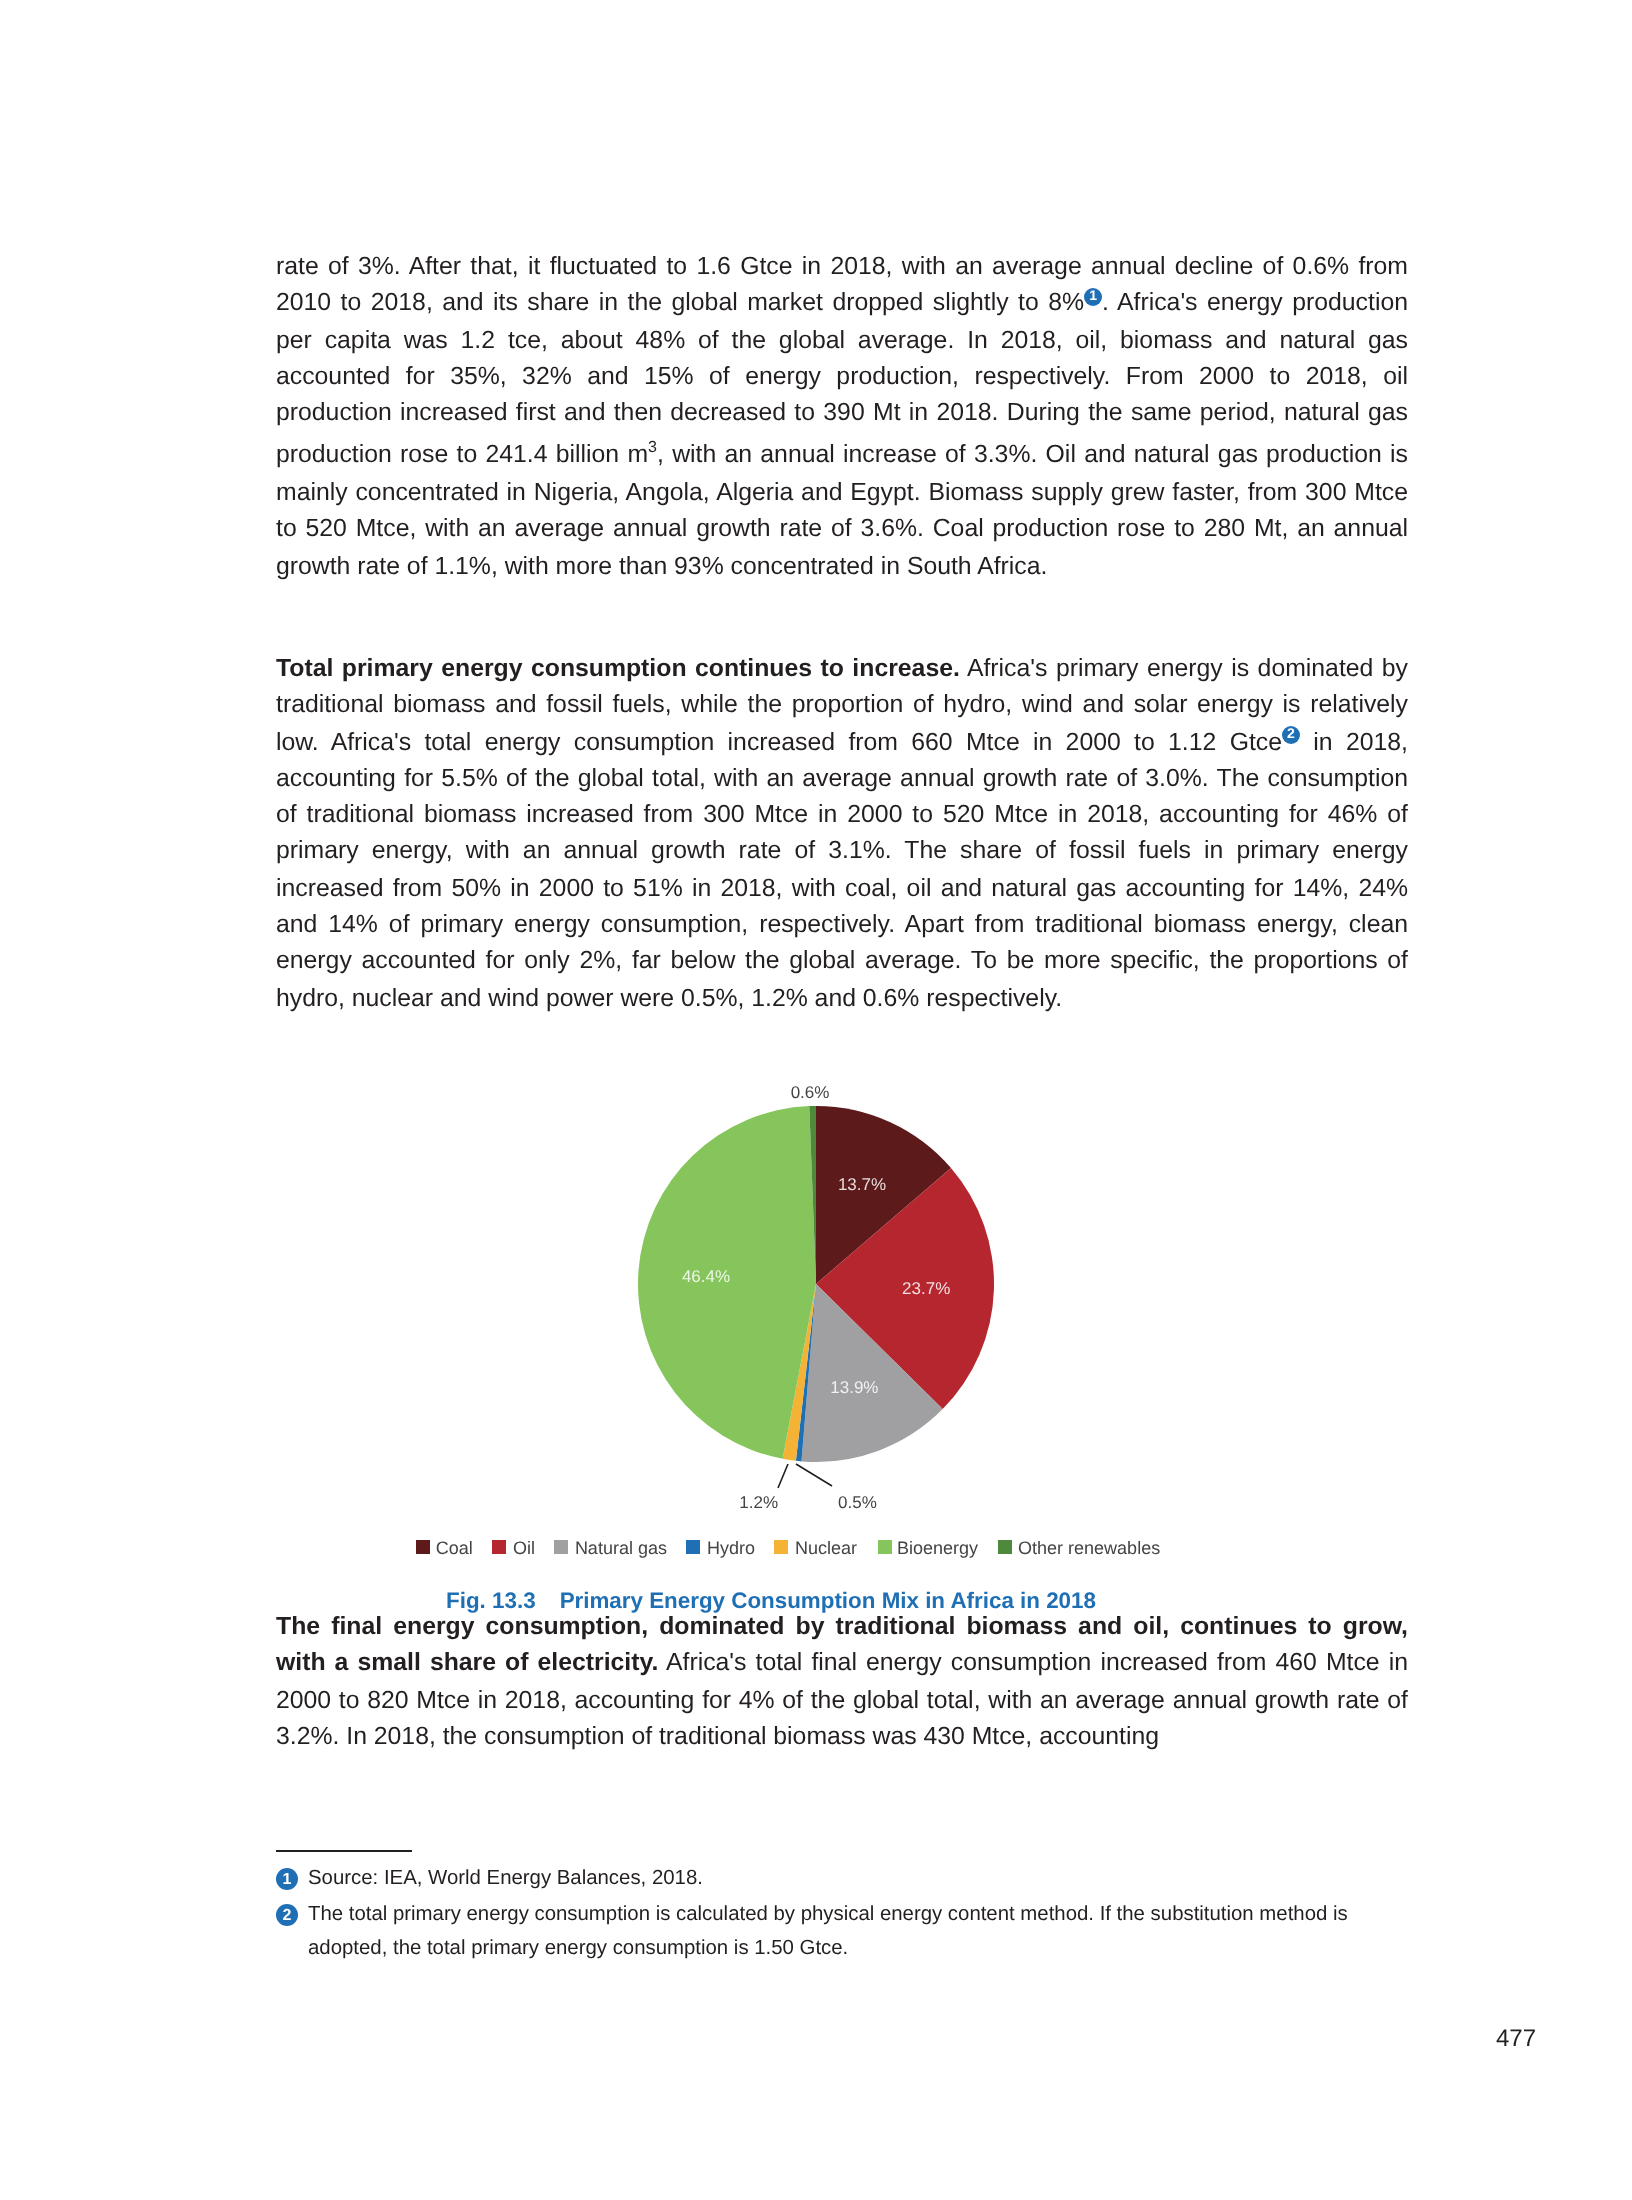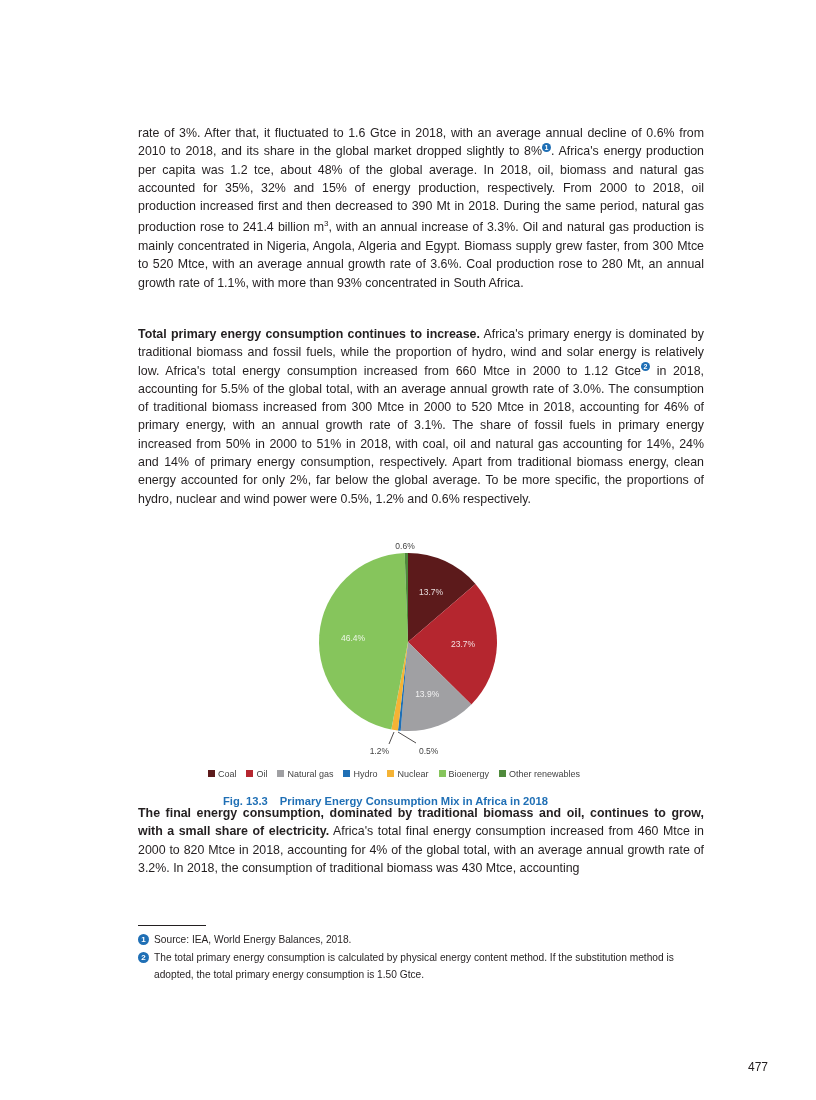--- a/index.html
+++ b/index.html
@@ -22,21 +22,21 @@
   .caption { position: absolute; top: 795px; left: 0; width: 771px; text-align: center;
              font-size: 11.2px; font-weight: bold; color: #1f6fb5; }
   .caption .num { margin-right: 12px; }
   .fn-rule { position: absolute; left: 138px; top: 925px; width: 68px; height: 0; border-top: 1px solid #231f20; }
   .footnote { position: absolute; left: 138px; width: 570px; font-size: 10.2px; line-height: 17px; color: #231f20; }
   .footnote .fnmark { position: absolute; left: 0; top: 3px; width: 11px; height: 11px; border-radius: 50%;
                       background: #1f6fb5; color: #fff; font-size: 8px; line-height: 11px; text-align: center; font-weight: bold; }
   .footnote .fntext { margin-left: 16px; display: block; }
   #fn1 { top: 931px; }
   #fn2 { top: 949px; }
-  .page-number { position: absolute; left: 748px; top: 1060px; font-size: 12px; color: #231f20; }
+  .page-number { position: absolute; left: 748px; top: 1012px; font-size: 12px; color: #231f20; }
 </style>
 </head>
 <body>
 
 <p class="para" id="p1"><span>rate of 3%. After that, it fluctuated to 1.6 Gtce in 2018, with an average annual decline of 0.6% from 2010 to 2018, and its share in the global market dropped slightly to 8%</span><span class="fnref">1</span><span>. Africa's energy production per capita was 1.2 tce, about 48% of the global average. In 2018, oil, biomass and natural gas accounted for 35%, 32% and 15% of energy production, respectively. From 2000 to 2018, oil production increased first and then decreased to 390 Mt in 2018. During the same period, natural gas production rose to 241.4 billion m</span><sup class="sq">3</sup><span>, with an annual increase of 3.3%. Oil and natural gas production is mainly concentrated in Nigeria, Angola, Algeria and Egypt. Biomass supply grew faster, from 300 Mtce to 520 Mtce, with an average annual growth rate of 3.6%. Coal production rose to 280 Mt, an annual growth rate of 1.1%, with more than 93% concentrated in South Africa.</span></p>
 
 <p class="para" id="p2"><b>Total primary energy consumption continues to increase.</b><span> Africa's primary energy is dominated by traditional biomass and fossil fuels, while the proportion of hydro, wind and solar energy is relatively low. Africa's total energy consumption increased from 660 Mtce in 2000 to 1.12 Gtce</span><span class="fnref">2</span><span> in 2018, accounting for 5.5% of the global total, with an average annual growth rate of 3.0%. The consumption of traditional biomass increased from 300 Mtce in 2000 to 520 Mtce in 2018, accounting for 46% of primary energy, with an annual growth rate of 3.1%. The share of fossil fuels in primary energy increased from 50% in 2000 to 51% in 2018, with coal, oil and natural gas accounting for 14%, 24% and 14% of primary energy consumption, respectively. Apart from traditional biomass energy, clean energy accounted for only 2%, far below the global average. To be more specific, the proportions of hydro, nuclear and wind power were 0.5%, 1.2% and 0.6% respectively.</span></p>
 
 <div class="chart-wrap">
   <svg id="pie" width="816" height="235" viewBox="0 535 816 235" xmlns="http://www.w3.org/2000/svg">

